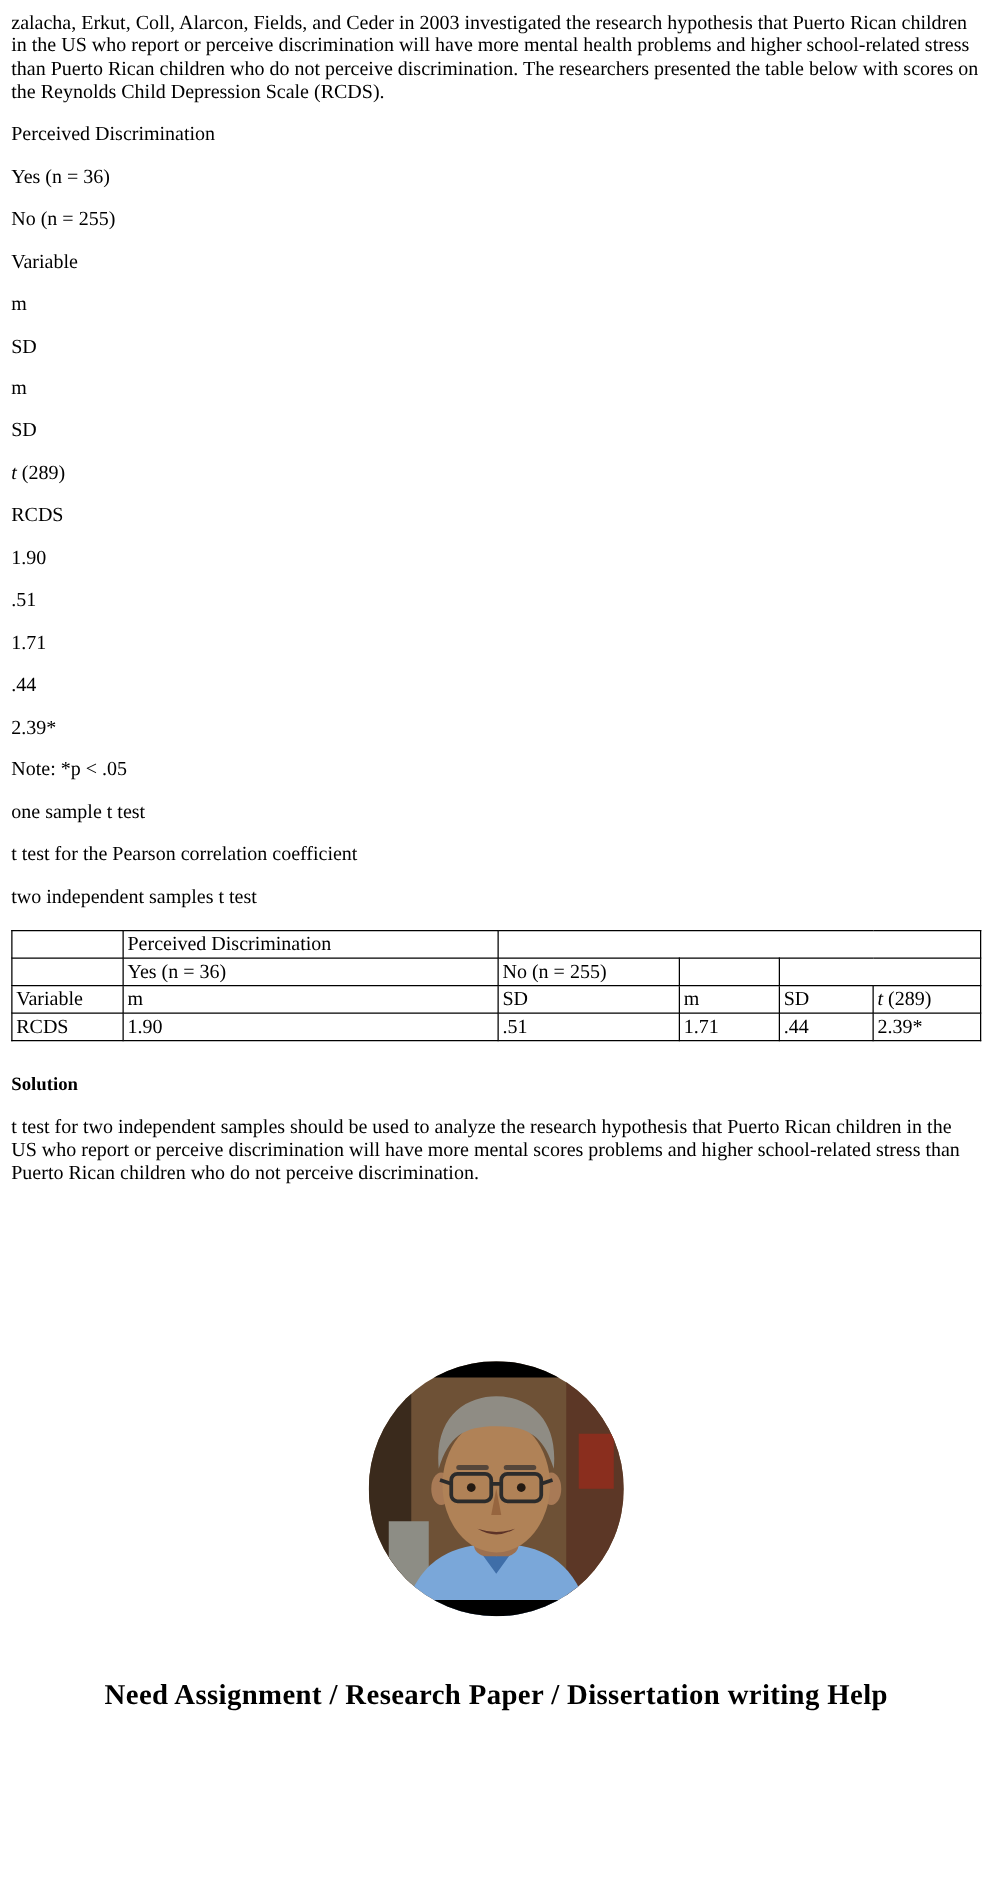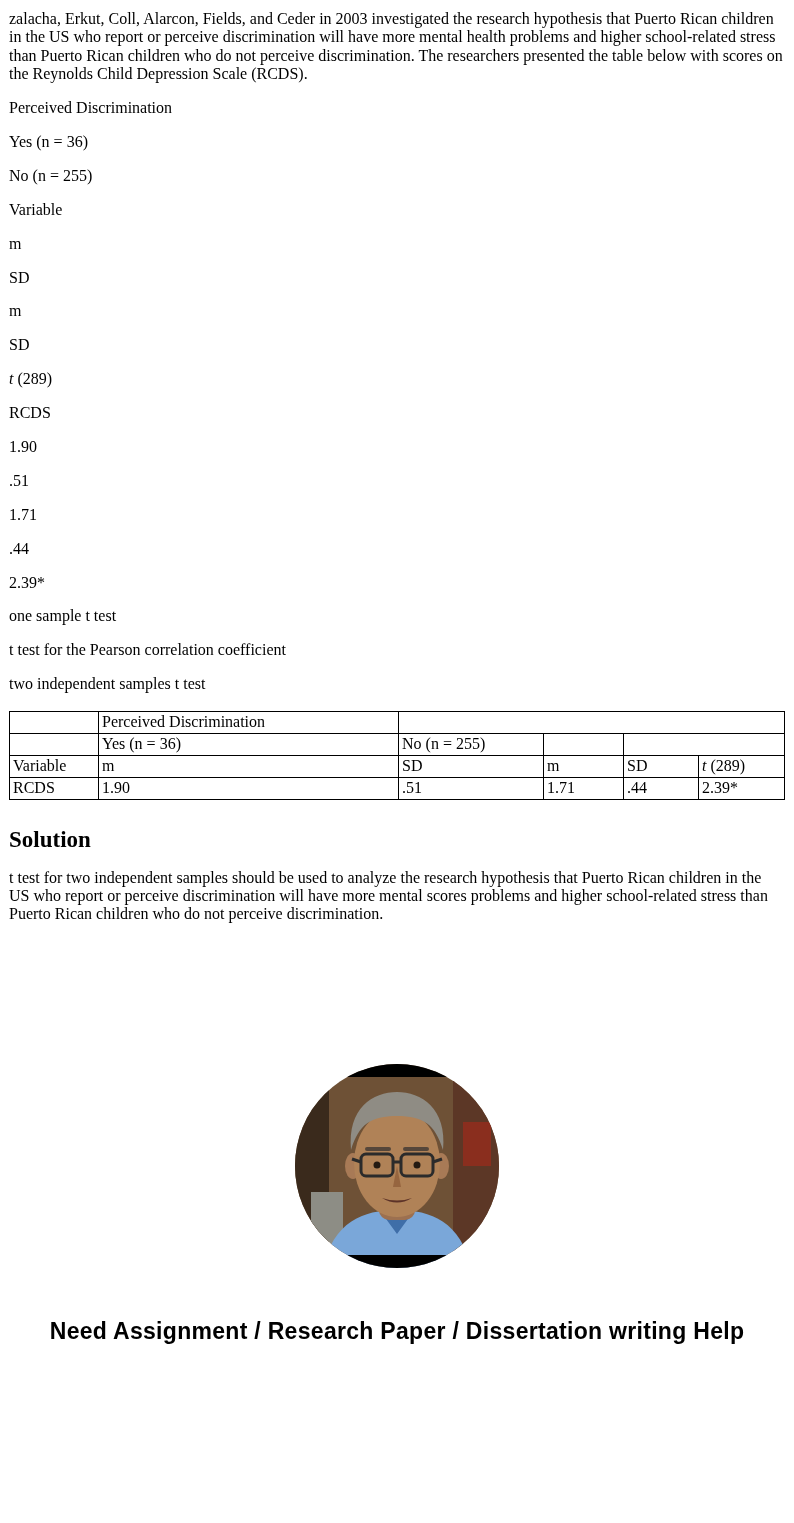--- a/index.html
+++ b/index.html
@@ -26,35 +26,35 @@
   table.rcds td {
     border: 1px solid #000;
     padding: 1px 3px;
     height: 22px;
     overflow: hidden;
     white-space: nowrap;
     vertical-align: middle;
   }
 
   h3.solution-heading {
-    font-size: 23px;
+    font-size: 15px;
     font-weight: bold;
     margin: 27px 0 16px 0;
   }
 
   .avatar-wrap {
     width: 204px;
     height: 204px;
     margin: 140px auto 0 auto;
   }
 
   .footer {
     margin-top: 48px;
     text-align: center;
-    font-family: Liberation Sans, sans-serif;
+    font-family: Liberation Serif, serif;
     font-weight: bold;
     font-size: 23px;
     line-height: 30px;
     letter-spacing: 0.3px;
     max-width: 770px;
     margin-left: auto;
     margin-right: auto;
   }
 </style>
 </head>
@@ -72,20 +72,21 @@
   <p>SD</p>
   <p>m</p>
   <p>SD</p>
   <p><i>t</i><span> (289)</span></p>
   <p>RCDS</p>
   <p>1.90</p>
   <p>.51</p>
   <p>1.71</p>
   <p>.44</p>
   <p>2.39*</p>
+  <p>Note: *p &lt; .05</p>
 
   <p>one sample t test</p>
   <p>t test for the Pearson correlation coefficient</p>
   <p>two independent samples t test</p>
 
   <table class="rcds">
     <colgroup>
       <col style="width:89px">
       <col style="width:300px">
       <col style="width:145px">

